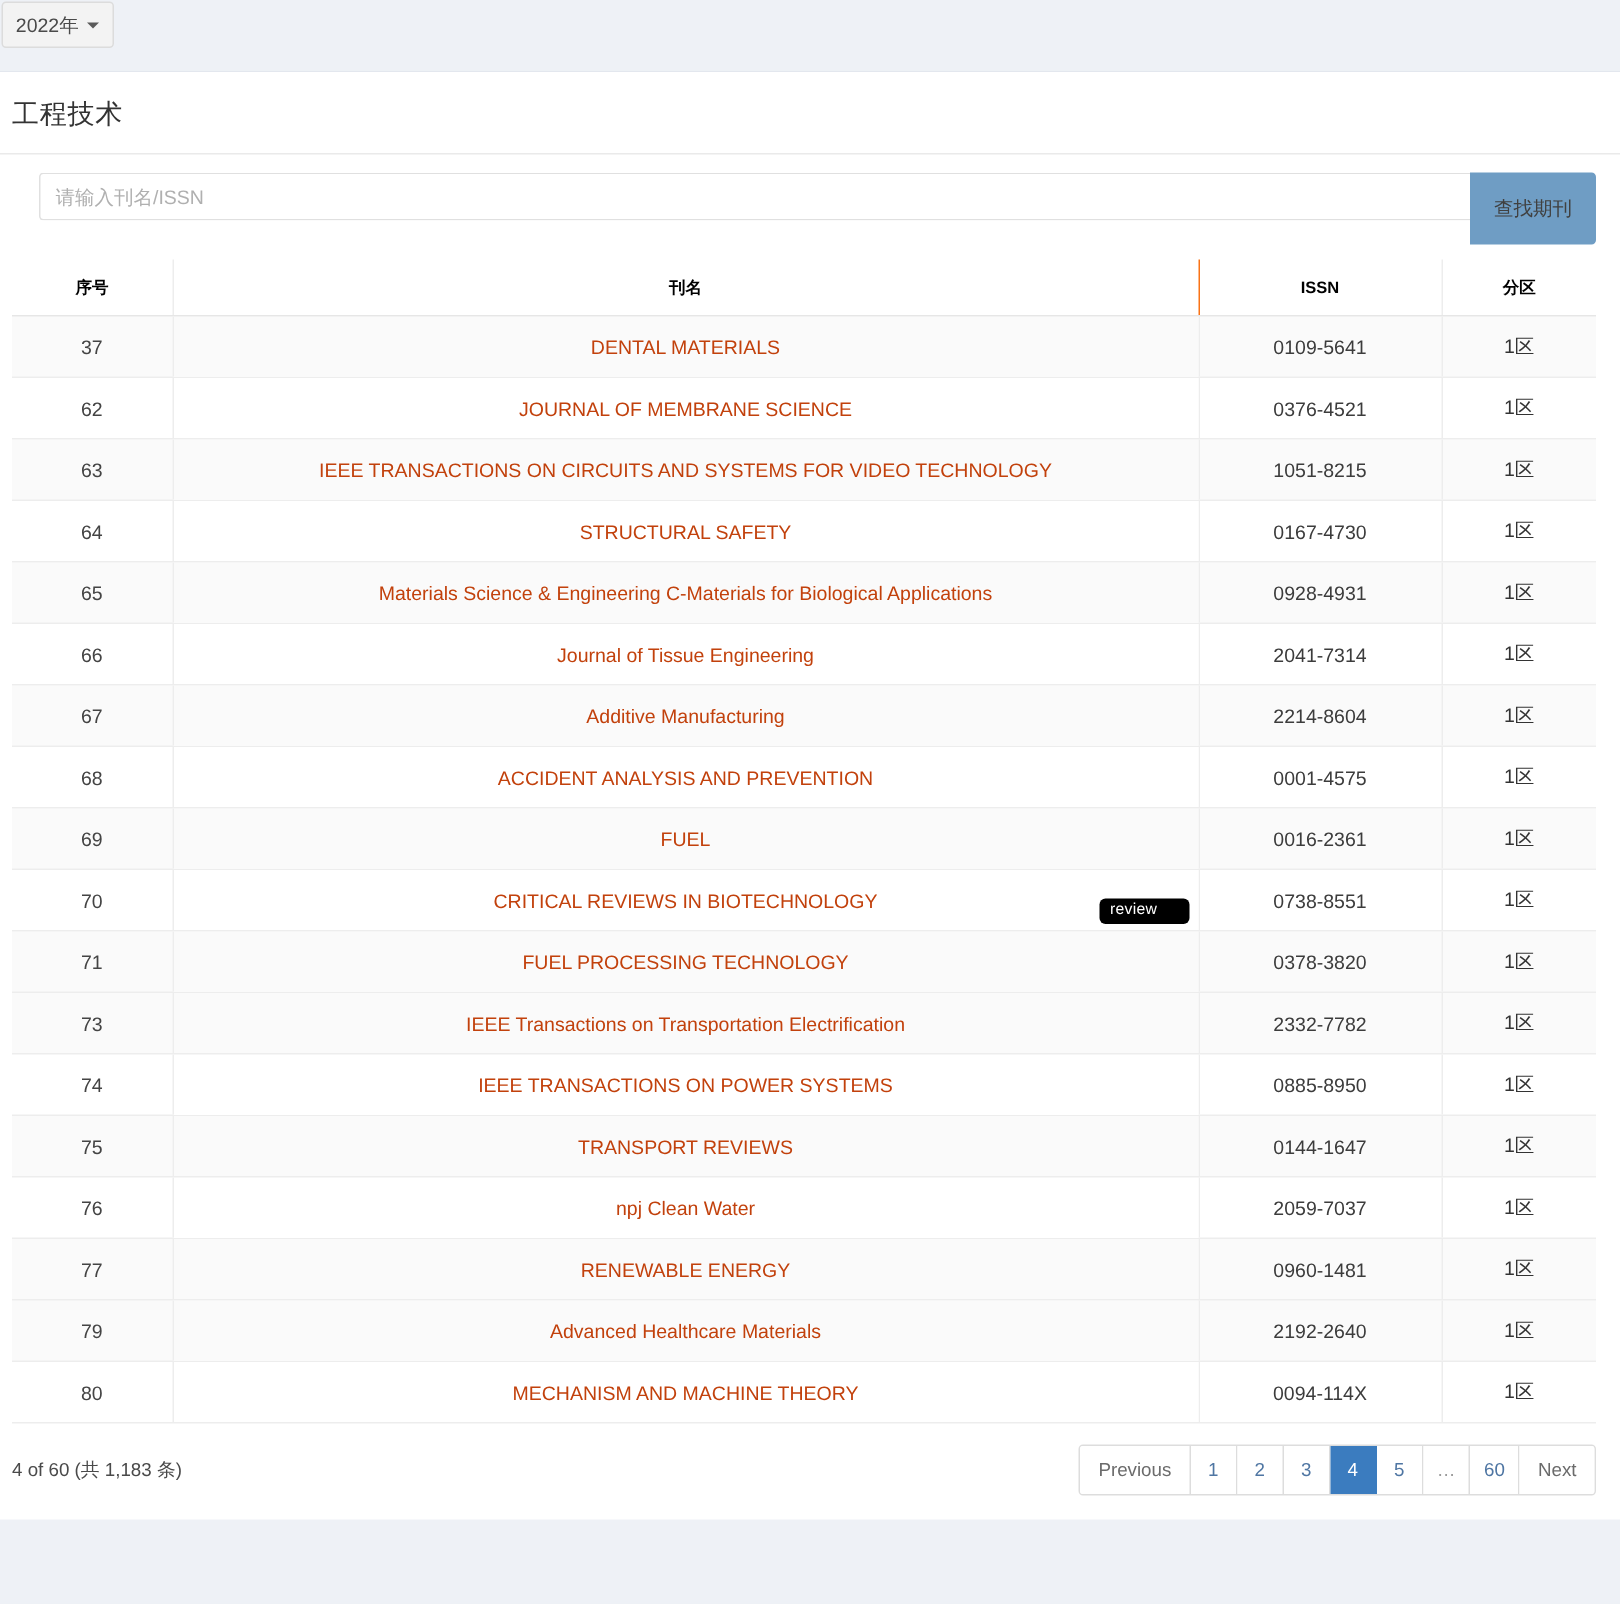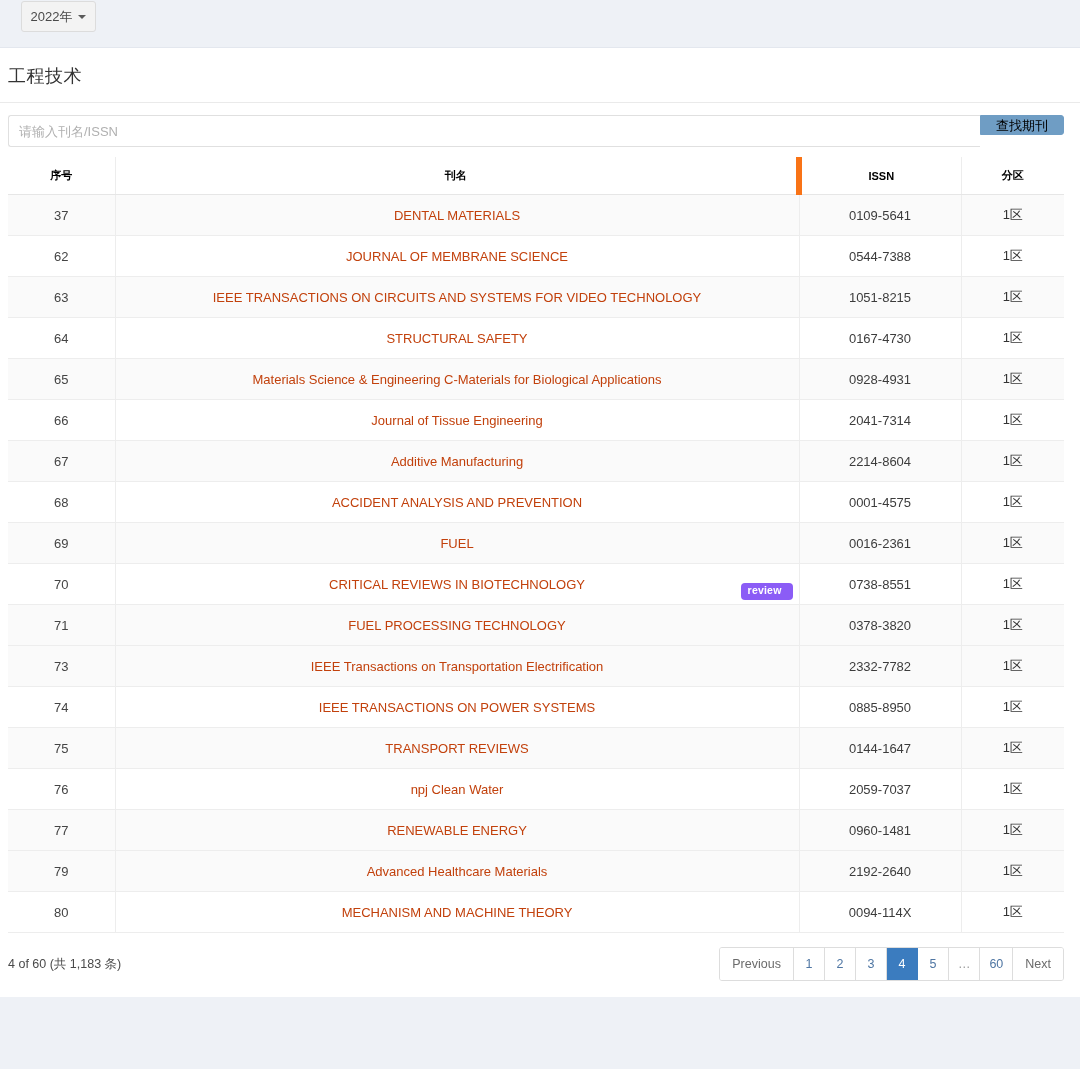--- a/index.html
+++ b/index.html
@@ -28,21 +28,20 @@
     background: #f3f3f3;
     border: 1px solid #dcdcdc;
     border-radius: 3px;
     display: flex;
     align-items: center;
     justify-content: center;
     gap: 6px;
     font-size: 13px;
     color: #4a4a4a;
     cursor: pointer;
-    margin-left: 20px;
   }
   .caret {
     display: inline-block;
     width: 0; height: 0;
     border-left: 4px solid transparent;
     border-right: 4px solid transparent;
     border-top: 4px solid #5a5a5a;
   }
 
   
@@ -73,29 +72,30 @@
     height: 32px;
     border: 1px solid #e0e0e0;
     border-right: none;
     border-radius: 3px 0 0 3px;
     padding: 0 10px;
     font-size: 13px;
     color: #555;
     outline: none;
     font-family: "Liberation Sans", "DejaVu Sans", sans-serif;
     background: #fff;
+    margin-left: 18px;
   }
   .search-input::placeholder { color: #b0b0b0; }
   .search-btn {
     width: 84px;
-    height: 20px;
+    height: 48px;
     background: #6f9dc4;
     border: 1px solid #6f9dc4;
     border-radius: 0 3px 3px 0;
-    color: #000000;
+    color: #404040;
     font-size: 13px;
     cursor: pointer;
     font-family: "Liberation Sans", "DejaVu Sans", sans-serif;
   }
 
   
   .tbl-wrap { padding: 0 16px 0 8px; }
   table.jtable {
     width: 100%;
     border-collapse: collapse;
@@ -105,21 +105,21 @@
     font-size: 11px;
     font-weight: bold;
     color: #000000;
     padding: 11px 4px;
     text-align: center;
     border-bottom: 1px solid #e6e6e6;
     background: #ffffff;
   }
   table.jtable th.c-seq   { width: 107px; }
   table.jtable th.c-name  { width: auto; border-left: 1px solid #ededed; }
-  table.jtable th.c-issn  { width: 162px; border-left: 6px solid #f97316; }
+  table.jtable th.c-issn  { width: 162px; border-left: 1px solid #f97316; }
   table.jtable th.c-zone  { width: 103px; border-left: 1px solid #ededed; }
 
   table.jtable td {
     font-size: 13px;
     padding: 11px 4px;
     text-align: center;
     border-bottom: 1px solid #ededed;
     color: #3c3c3c;
     vertical-align: middle;
   }
@@ -136,25 +136,25 @@
     text-decoration: none;
     cursor: pointer;
     font-size: 13px;
   }
 
   .badge-review {
     position: absolute;
     right: 6px;
     top: 50%;
     transform: translateY(-1px);
-    background: #8b5cf6;
+    background: #000000;
     color: #ffffff;
     font-size: 10.5px;
-    font-weight: bold;
-    padding: 2px 11px 3px 7px;
+    font-weight: normal;
+    padding: 2px 21px 3px 7px;
     border-radius: 4px;
     line-height: 1.1;
     letter-spacing: 0.2px;
   }
 
   
   .footer-row {
     display: flex;
     align-items: center;
     justify-content: space-between;
@@ -226,21 +226,21 @@
       <tbody id="jtable-body">
           <tr class="odd">
             <td class="seq">37</td>
             <td class="name"><a class="jlink">DENTAL MATERIALS</a></td>
             <td class="issn">0109-5641</td>
             <td class="zone">1区</td>
           </tr>
           <tr class="even">
             <td class="seq">62</td>
             <td class="name"><a class="jlink">JOURNAL OF MEMBRANE SCIENCE</a></td>
-            <td class="issn">0544-7388</td>
+            <td class="issn">0376-4521</td>
             <td class="zone">1区</td>
           </tr>
           <tr class="odd">
             <td class="seq">63</td>
             <td class="name"><a class="jlink">IEEE TRANSACTIONS ON CIRCUITS AND SYSTEMS FOR VIDEO TECHNOLOGY</a></td>
             <td class="issn">1051-8215</td>
             <td class="zone">1区</td>
           </tr>
           <tr class="even">
             <td class="seq">64</td>

